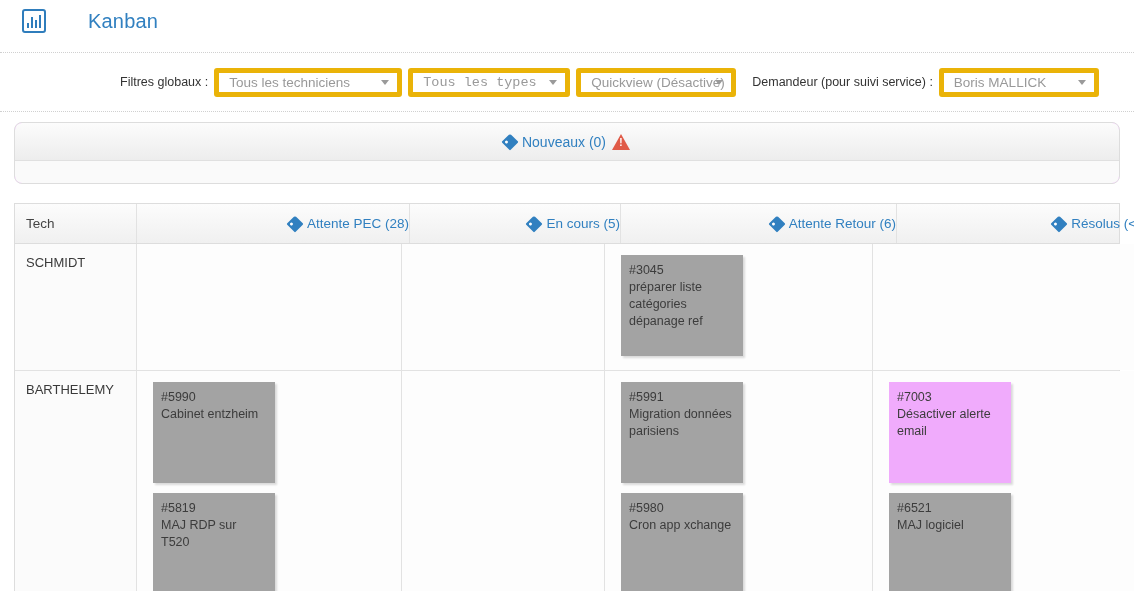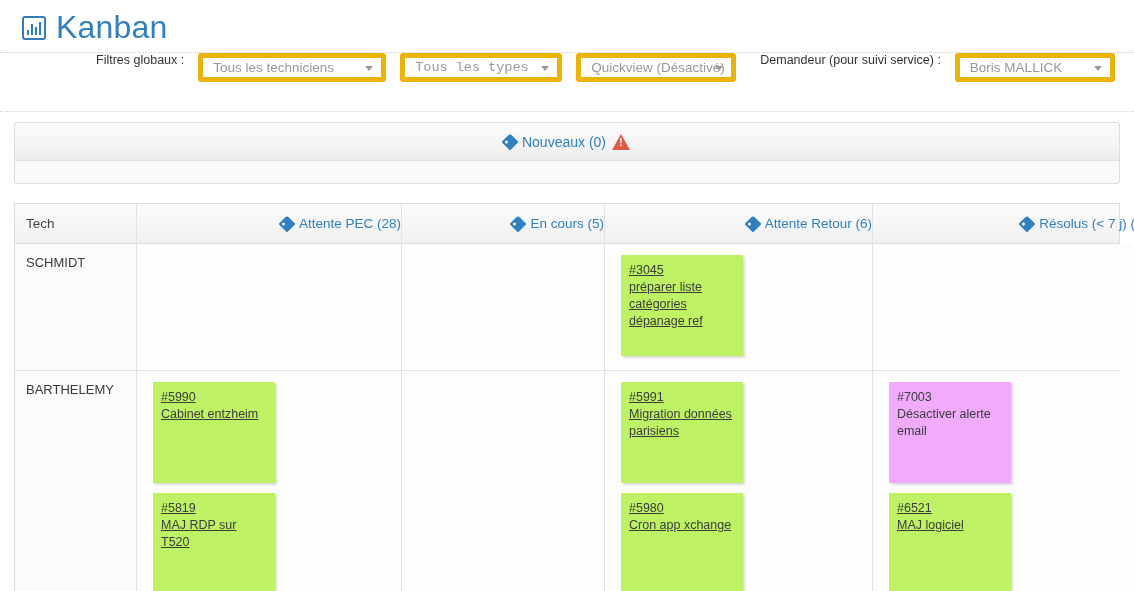--- a/index.html
+++ b/index.html
@@ -47,24 +47,25 @@
   .brand-icon i {
     display: block;
     width: 3px;
     background: #2f7dbc;
   }
   .brand-icon i:nth-child(1) { height: 5px; }
   .brand-icon i:nth-child(2) { height: 11px; }
   .brand-icon i:nth-child(3) { height: 8px; }
   .brand-icon i:nth-child(4) { height: 13px; }
   .brand-title {
-    font-size: 32px;
+    font-size: 20px;
     color: #3180c0;
     font-weight: normal;
     letter-spacing: 0.2px;
+    margin-left: 32px;
   }
 
   .legend {
     position: absolute;
     right: 6px;
     top: 12px;
     display: flex;
     align-items: center;
     gap: 7px;
     font-size: 14.5px;
@@ -87,23 +88,24 @@
   .hr-dotted {
     border: 0;
     border-top: 1px dotted #d0d0d0;
     margin: 0;
   }
 
   
   .filter-bar {
     height: 58px;
     display: flex;
-    padding-left: 96px;
-    box-sizing: border-box;
-    gap: 14px;
+    align-items: center;
+    padding-left: 120px;
+    box-sizing: border-box;
+    gap: 6px;
   }
   .filter-label {
     font-size: 12.5px;
     color: #333;
     white-space: nowrap;
   }
   .select {
     position: relative;
     height: 29px;
     box-sizing: border-box;
@@ -131,21 +133,21 @@
   .sel-tech  { width: 188px; }
   .sel-type  { width: 162px; font-family: Liberation Mono, monospace; }
   .sel-quick { width: 160px; }
   .sel-dem   { width: 160px; }
   .filter-label-2 { margin-left: 10px; }
 
   
   .new-wrap {
     margin: 10px 14px 0 14px;
     border: 1px solid #dddddd;
-    border-radius: 3px;
+    border-radius: 8px;
     background: #f0abfc;
     overflow: hidden;
   }
   .new-head {
     height: 37px;
     background: linear-gradient(to bottom, #fcfcfc 0%, #ededed 100%);
     border-bottom: 1px solid #e0e0e0;
     display: flex;
     align-items: center;
     justify-content: center;
@@ -203,20 +205,21 @@
     border-top: 1px solid #dddddd;
     background: #ffffff;
   }
   .board-row {
     display: flex;
   }
   .board-head {
     height: 39px;
     background: linear-gradient(to bottom, #fcfcfc 0%, #f0f0f0 100%);
     border-bottom: 1px solid #dddddd;
+    gap: 8px;
   }
   .cell {
     box-sizing: border-box;
     border-right: 1px solid #e2e2e2;
   }
   .cell:last-child { border-right: 0; }
   .col-tech   { width: 122px; flex: 0 0 122px; }
   .col-pec    { width: 265px; flex: 0 0 265px; }
   .col-cours  { width: 203px; flex: 0 0 203px; }
   .col-retour { width: 268px; flex: 0 0 268px; }
@@ -263,21 +266,21 @@
     font-size: 12.5px;
     line-height: 17px;
     color: #3c3c3c;
     box-shadow: 2px 2px 2px rgba(0,0,0,0.14);
     margin-bottom: 10px;
     overflow: hidden;
     word-wrap: break-word;
   }
   .card-id { display: block; }
   .card-title { display: block; }
-  .card-grey   { background: #bef264; text-decoration: underline; }
+  .card-grey   { background: #a3a3a3; }
   .card-yellow { background: #f0abfc; }
 </style>
 </head>
 <body>
 
 <div class="app-header">
   <div class="brand">
     <span class="brand-icon">
       <i></i>
         <i></i>

